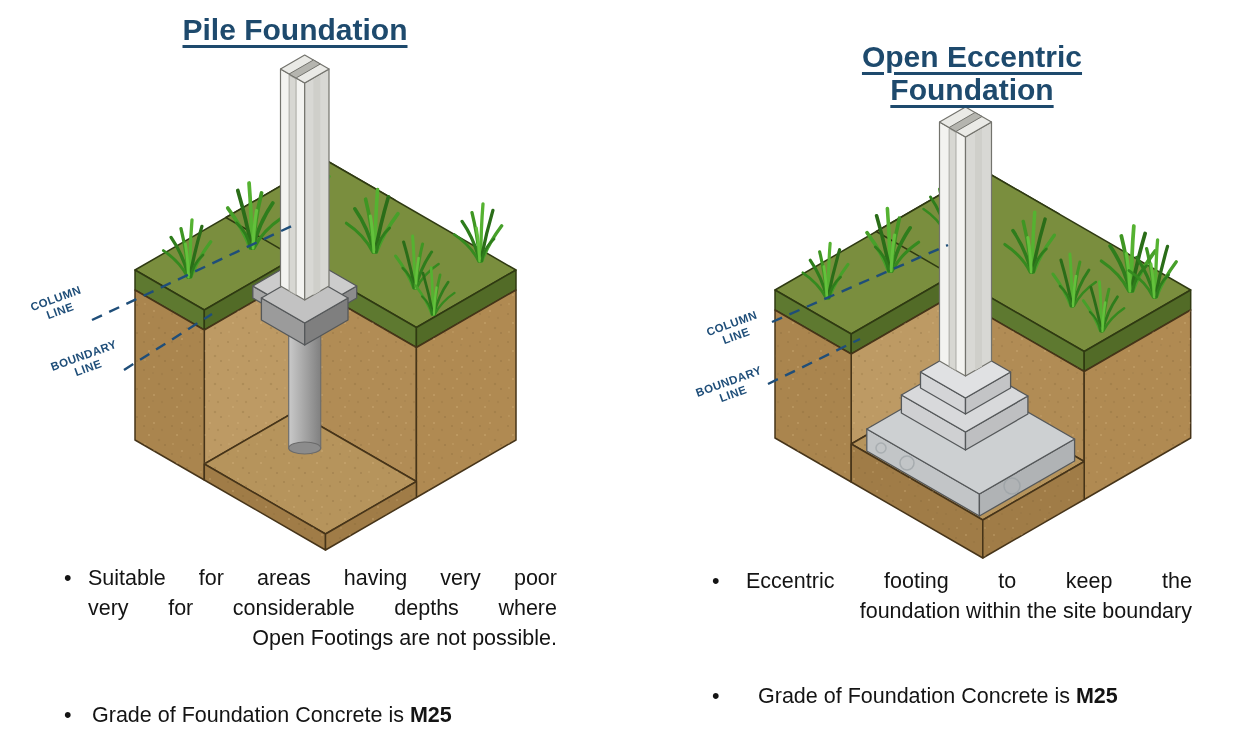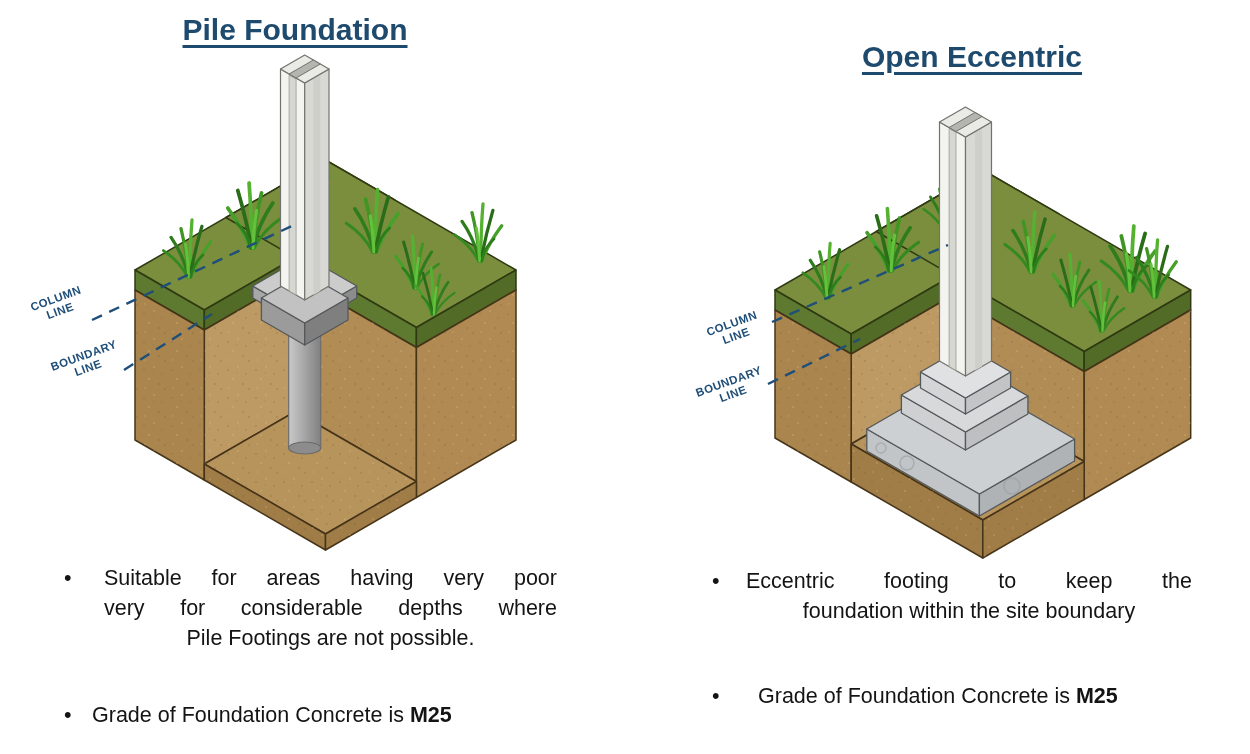--- a/index.html
+++ b/index.html
@@ -8,21 +8,21 @@
   .panel-title{position:absolute;text-align:center;font-weight:700;font-size:30px;
                color:#1e4a6d;line-height:33px;}
   .panel-title .tline{text-decoration:underline;text-decoration-thickness:2.5px;text-underline-offset:5px;}
   #scene{position:absolute;left:0;top:0;}
   .iso-label{position:absolute;transform:rotate(-20deg);color:#1f4e79;font-weight:700;
              font-size:11.5px;line-height:13px;text-align:center;letter-spacing:.4px;}
   .bullet-row{position:absolute;font-size:21.5px;line-height:30px;color:#141414;}
   .bullet-row .dot{position:absolute;left:0;top:0;}
   .bullet-row .btext{display:block;}
   .jline{text-align:justify;text-align-last:justify;}
-  .jlast{text-align:center;}
+  .jlast{text-align:right;}
   b{font-weight:700;}
 </style>
 </head>
 <body>
 
 <div class="slide">
 
   <svg id="scene" viewBox="0 0 1250 754" width="1250" height="754">
       <defs>
         <pattern id="spk" width="28" height="28" patternUnits="userSpaceOnUse">
@@ -181,35 +181,36 @@
     <span>COLUMN</span><br>
     <span>LINE</span>
   </div>
   <div class="iso-label" style="left:36px;top:349px;width:100px;">
     <span>BOUNDARY</span><br>
     <span>LINE</span>
   </div>
 
   <div class="bullet-row" style="left:64px;top:563px;width:493px;">
     <span class="dot">•</span>
-    <span class="btext" style="margin-left:40px;">
+    <span class="btext" style="margin-left:24px;">
       <span class="jline" style="display:block;">Suitable for areas having very poor</span>
       <span class="jline" style="display:block;">very for considerable depths where</span>
-      <span class="jlast" style="display:block;">Pile Footings are not possible.</span>
+      <span class="jlast" style="display:block;">Open Footings are not possible.</span>
     </span>
   </div>
   <div class="bullet-row" style="left:64px;top:700px;width:493px;">
     <span class="dot">•</span>
     <span class="btext" style="margin-left:28px;">
       <span>Grade of Foundation Concrete is </span><b>M25</b>
     </span>
   </div>
 
   <div class="panel-title" style="left:742px;top:40px;width:460px;">
     <span class="tline">Open Eccentric</span><br>
+    <span class="tline">Foundation</span>
   </div>
 
   <div class="iso-label" style="left:689px;top:317px;width:90px;">
     <span>COLUMN</span><br>
     <span>LINE</span>
   </div>
   <div class="iso-label" style="left:681px;top:375px;width:100px;">
     <span>BOUNDARY</span><br>
     <span>LINE</span>
   </div>

